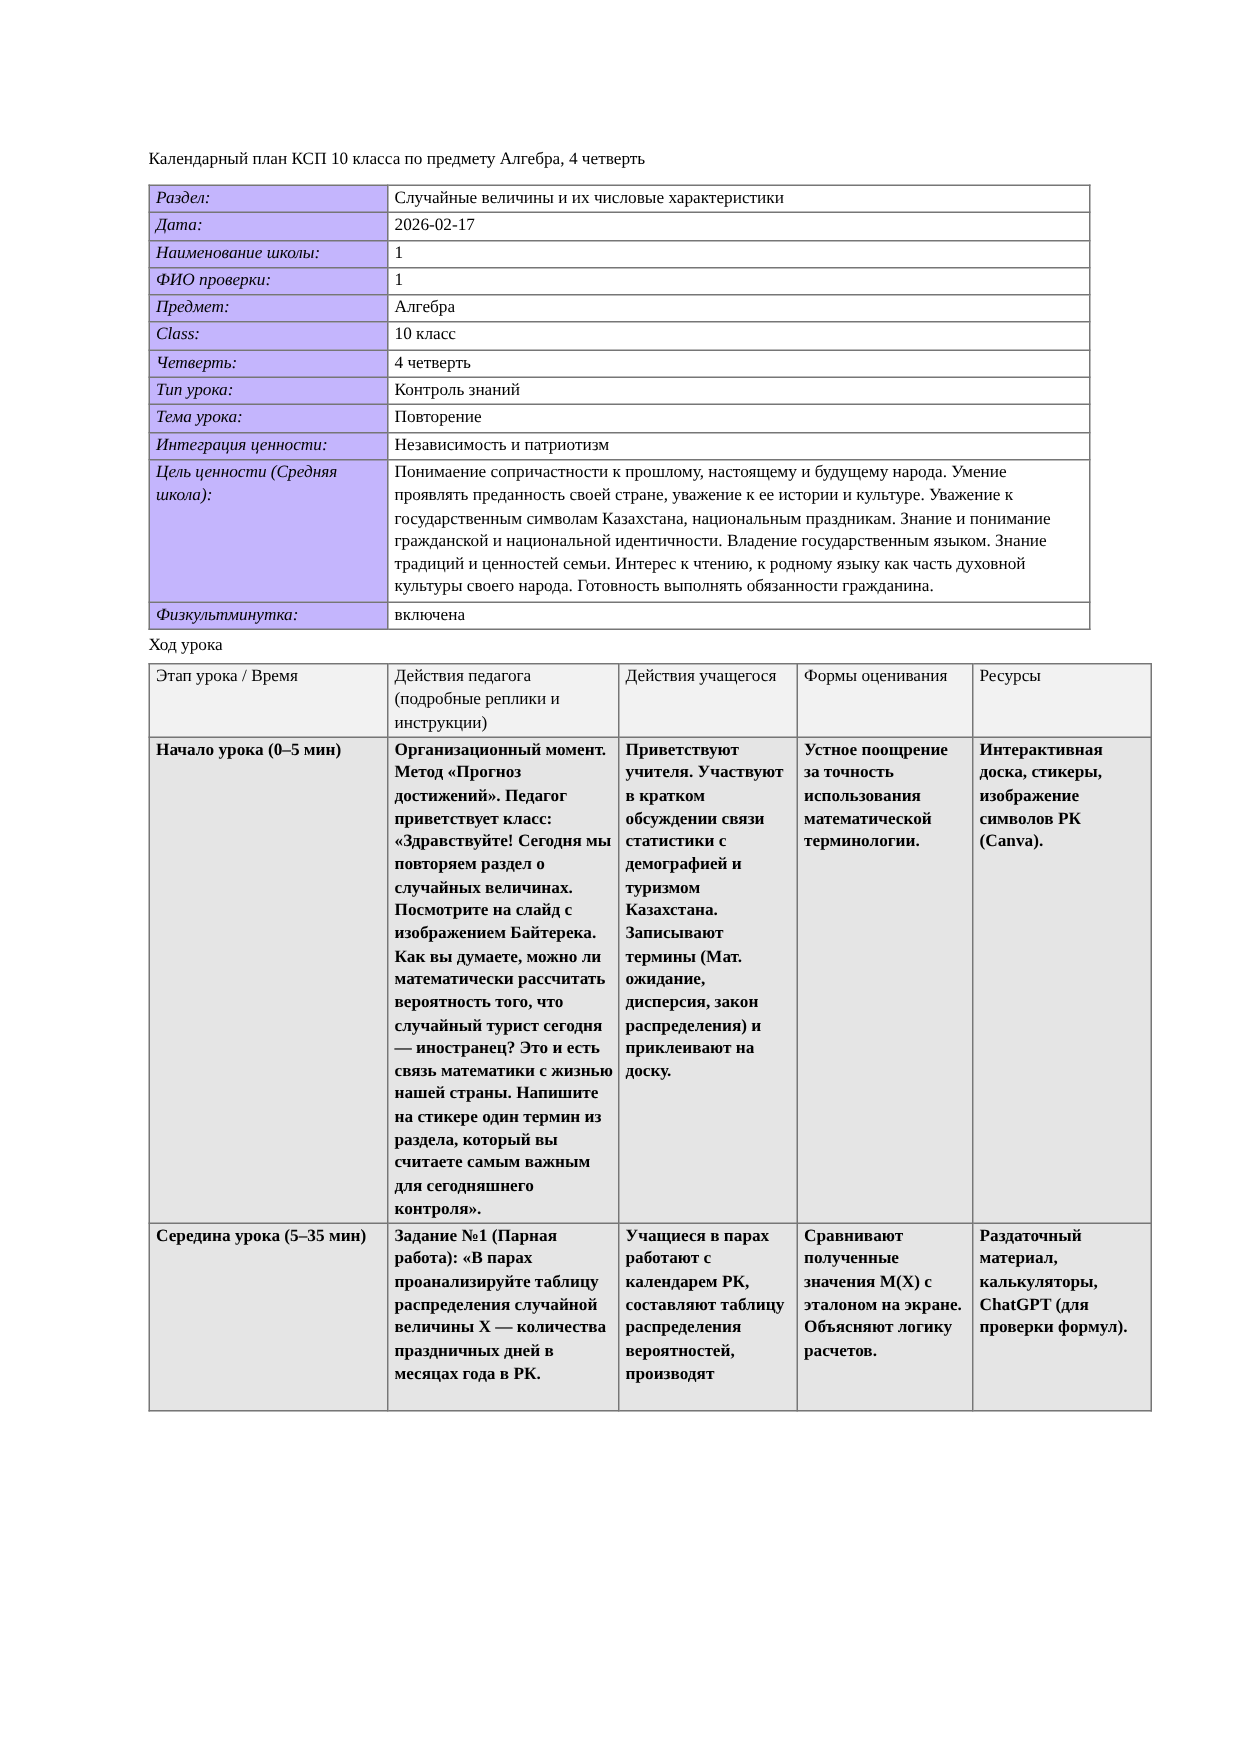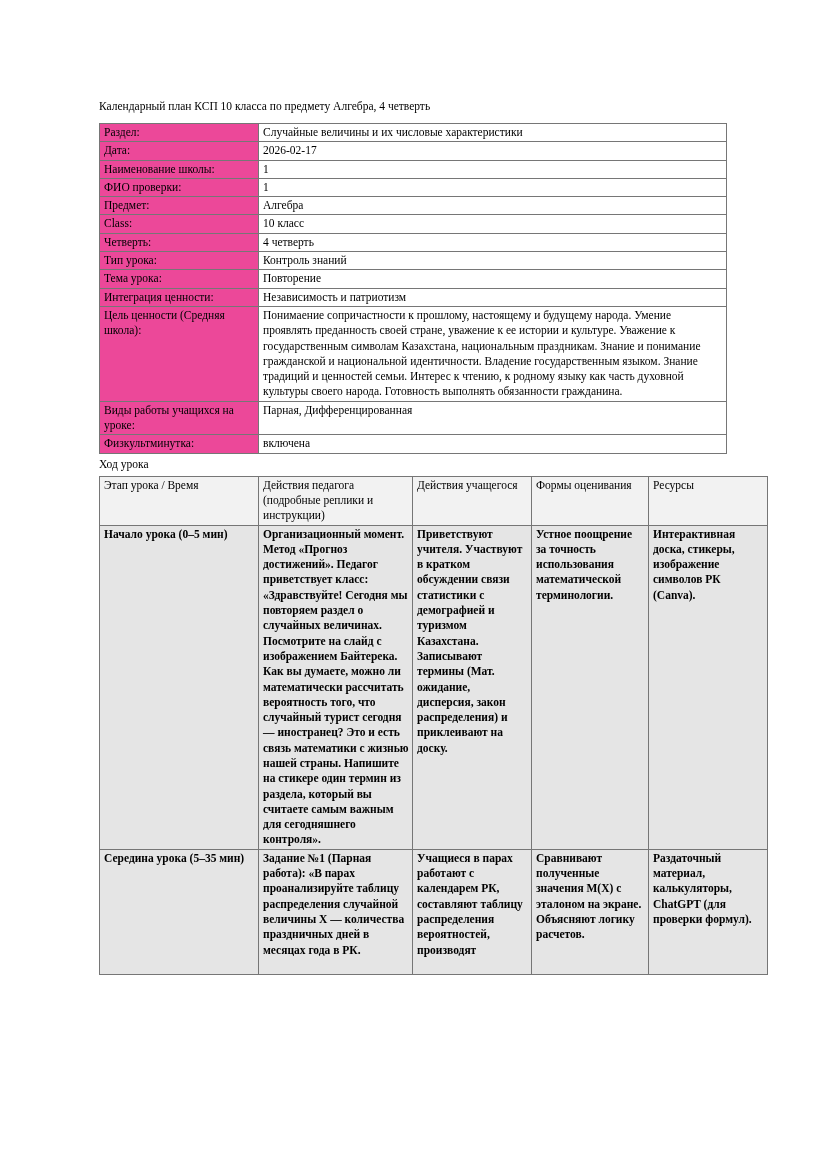--- a/index.html
+++ b/index.html
@@ -42,21 +42,22 @@
     vertical-align: top;
     text-align: left;
     font-weight: normal;
     word-wrap: break-word;
     overflow-wrap: break-word;
     hyphens: none;
   }
   
   .info-table td.label {
     width: 151px;
-    background: #ec4899;
+    background: #c4b5fd;
+    font-style: italic;
   }
   .info-table td.value {
     background: #ffffff;
   }
   .section-label {
     font-size: 11.5px;
     line-height: 15px;
     margin: 3px 0 4px 0;
   }
   
@@ -121,24 +122,20 @@
       </tr>
       <tr>
         <td class="label">Интеграция ценности:</td>
         <td class="value">Независимость и патриотизм</td>
       </tr>
       <tr>
         <td class="label">Цель ценности (Средняя школа):</td>
         <td class="value">Понимаение сопричастности к прошлому, настоящему и будущему народа. Умение проявлять преданность своей стране, уважение к ее истории и культуре. Уважение к государственным символам Казахстана, национальным праздникам. Знание и понимание гражданской и национальной идентичности. Владение государственным языком. Знание традиций и ценностей семьи. Интерес к чтению, к родному языку как часть духовной культуры своего народа. Готовность выполнять обязанности гражданина.</td>
       </tr>
       <tr>
-        <td class="label">Виды работы учащихся на уроке:</td>
-        <td class="value">Парная, Дифференцированная</td>
-      </tr>
-      <tr>
         <td class="label">Физкультминутка:</td>
         <td class="value">включена</td>
       </tr>
     </tbody>
   </table>
 
   <div class="section-label">Ход урока</div>
 
   <table class="flow-table">
     <thead>

